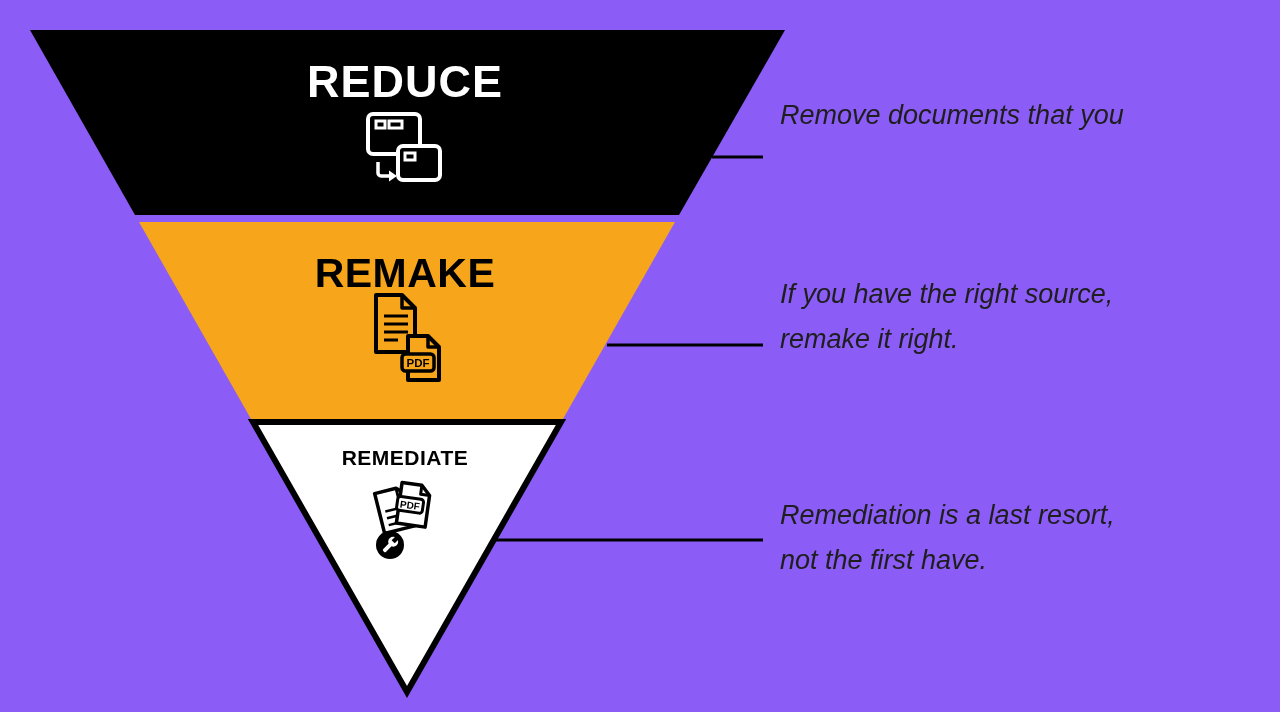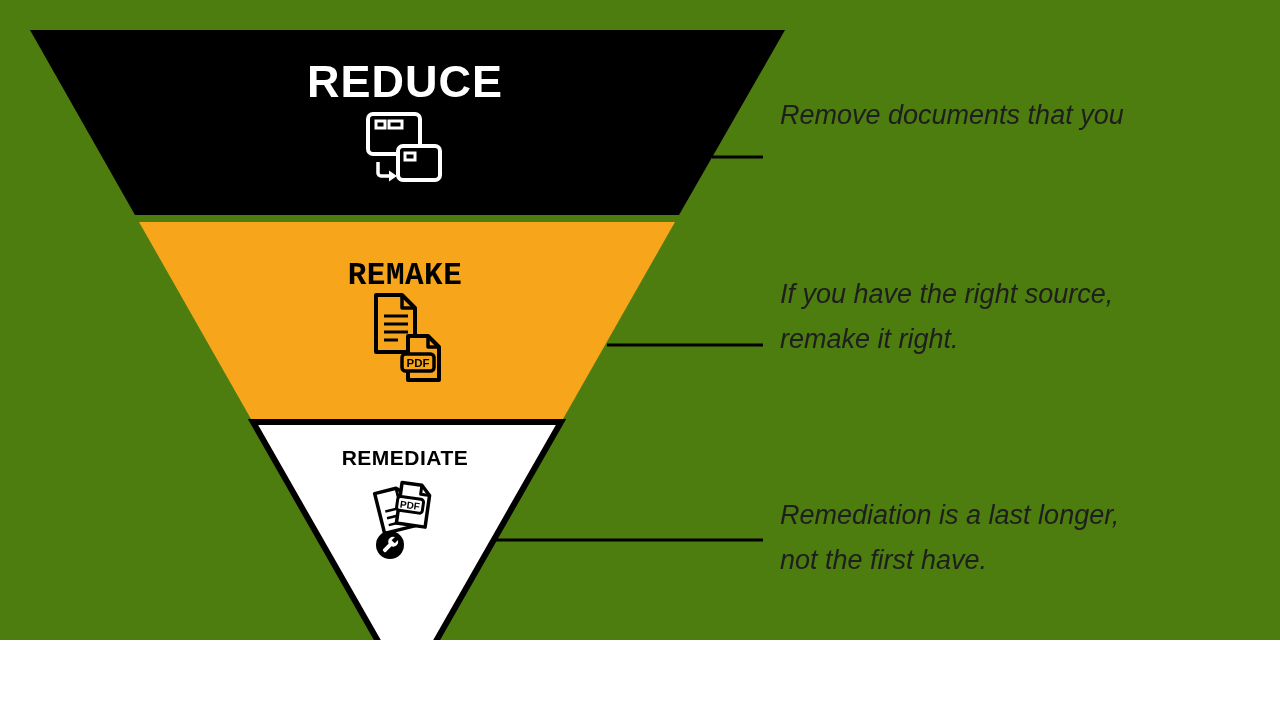--- a/index.html
+++ b/index.html
@@ -1,34 +1,34 @@
 <!DOCTYPE html>
 <html><head>
 <meta charset="utf-8">
 <style>
   html, body { margin: 0; padding: 0; background: #ffffff; }
   .canvas {
     position: relative;
     width: 1280px;
-    height: 640px;
-    background: #4d7c0f;
+    height: 712px;
+    background: #8b5cf6;
     font-family: "Liberation Sans", sans-serif;
     overflow: hidden;
   }
   svg.pyramid { position: absolute; left: 0; top: 0; }
 
   .tier-label {
     position: absolute;
     left: 105px;
     width: 600px;
     text-align: center;
     font-weight: bold;
   }
   .label-reduce    { top: 56px;  font-size: 45px; color: #ffffff; letter-spacing: 1px; }
-  .label-remake    { top: 258px; font-size: 31px; color: #000000; letter-spacing: 0.5px; font-family: Liberation Mono, monospace; }
+  .label-remake    { top: 250px; font-size: 41px; color: #000000; letter-spacing: 0.5px; }
   .label-remediate { top: 446px; font-size: 21px; color: #000000; letter-spacing: 0.5px; }
 
   .icon { position: absolute; }
   .icon-reduce    { left: 352px; top: 112px; }
   .icon-remake    { left: 352px; top: 292px; }
   .icon-remediate { left: 360px; top: 479px; }
 
   .desc {
     position: absolute;
     left: 780px;
@@ -101,17 +101,17 @@
   </svg>
 
   <div class="desc desc-1">
     <div>Remove documents that you</div>
   </div>
   <div class="desc desc-2">
     <div>If you have the right source,</div>
     <div>remake it right.</div>
   </div>
   <div class="desc desc-3">
-    <div>Remediation is a last longer,</div>
+    <div>Remediation is a last resort,</div>
     <div>not the first have.</div>
   </div>
 
 </div>
 
 </body></html>

